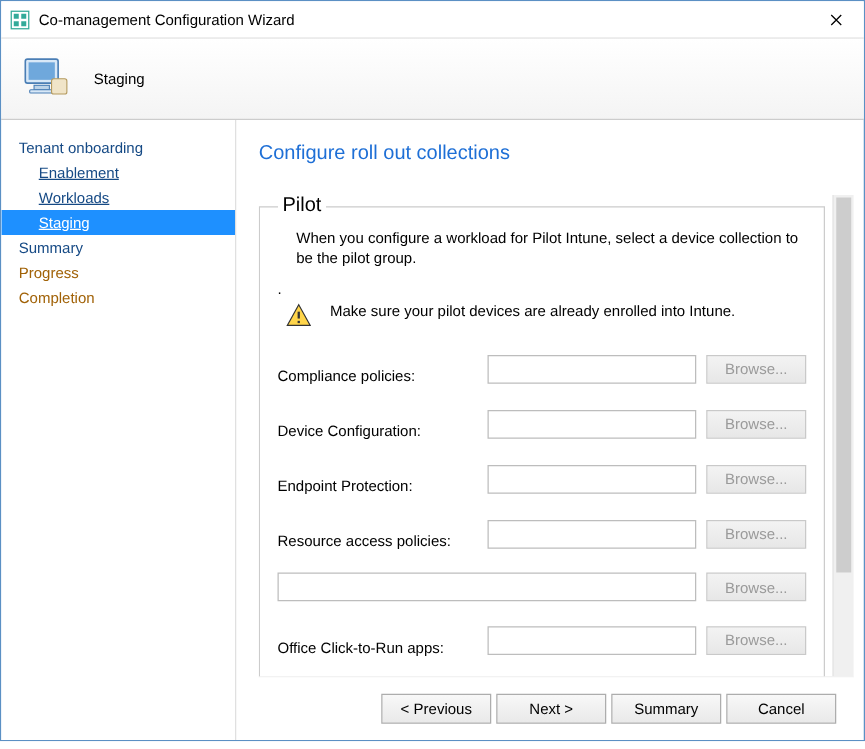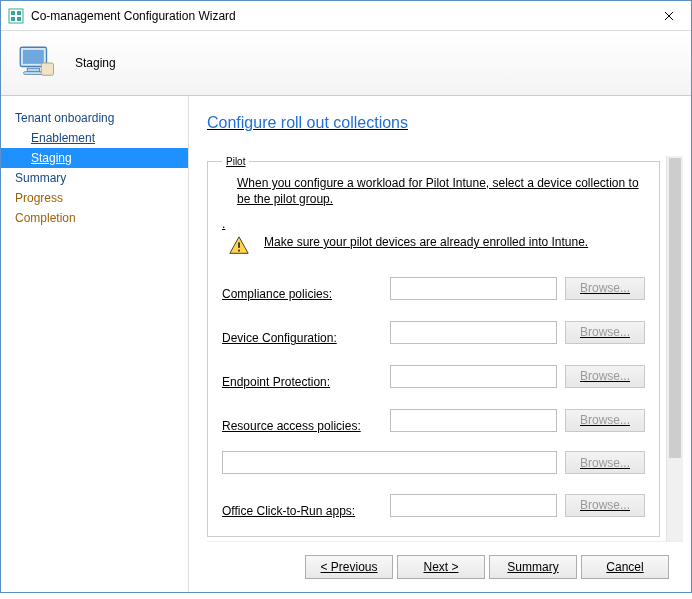--- a/index.html
+++ b/index.html
@@ -73,21 +73,20 @@
     color: #fff;
   }
   .nav-item.muted { color: #a16207; }
 
   .main {
     flex: 1;
     display: flex;
     flex-direction: column;
     overflow: hidden;
     padding: 18px 8px 0 18px;
-    text-decoration: underline;
   }
   .page-title {
     color: #1e6fd6;
     font-size: 16px;
     margin-bottom: 24px;
   }
   .scroll-region {
     flex: 1;
     display: flex;
     overflow: hidden;
@@ -108,21 +107,21 @@
     position: absolute; top: 2px; left: 2px; right: 2px;
     height: 78%;
     background: #cdcdcd;
     border-radius: 0;
   }
   fieldset.groupbox {
     border: 1px solid #ccc;
     margin: 0 2px 0 0;
     padding: 6px 14px 18px 14px;
   }
-  fieldset.groupbox legend { padding: 0 4px; font-size: 10px; }
+  fieldset.groupbox legend { padding: 0 4px; font-size: 16px; }
   .desc { margin: 2px 0 10px 15px; line-height: 1.35; }
   .dot { margin: 4px 0; }
   .warnrow {
     display: flex; align-items: flex-start; gap: 14px;
     margin: 2px 0 12px 6px;
   }
   .warn-icon { width: 22px; height: 22px; flex: none; }
   .formrow {
     display: flex; align-items: center;
     margin-top: 18px;
@@ -196,20 +195,21 @@
         <rect x="30" y="24" width="14" height="14" rx="2" fill="#f0e4c8" stroke="#b49a5e"></rect>
       </svg>
     </span>
     <span class="header-title">Staging</span>
   </div>
 
   <div class="body">
     <div class="sidebar" id="nav">
         <div class="nav-item">Tenant onboarding</div>
         <div class="nav-item nav-sub">Enablement</div>
+        <div class="nav-item nav-sub">Workloads</div>
         <div class="nav-item nav-sub selected">Staging</div>
         <div class="nav-item">Summary</div>
         <div class="nav-item muted">Progress</div>
         <div class="nav-item muted">Completion</div>
       </div>
 
     <div class="main">
       <div class="page-title">Configure roll out collections</div>
 
       <div class="scroll-region">

